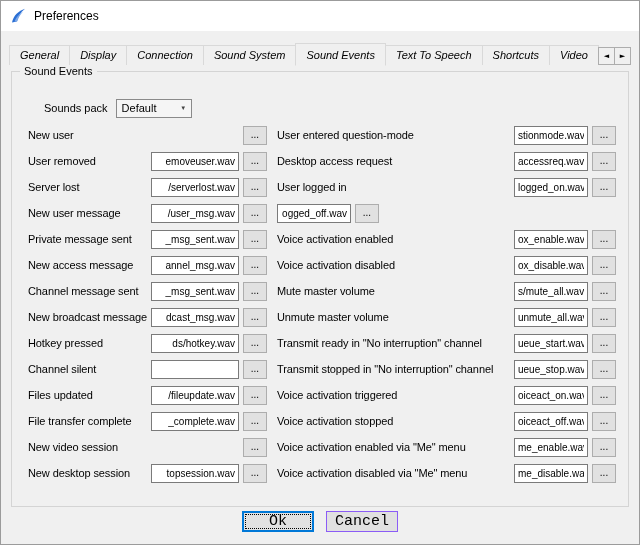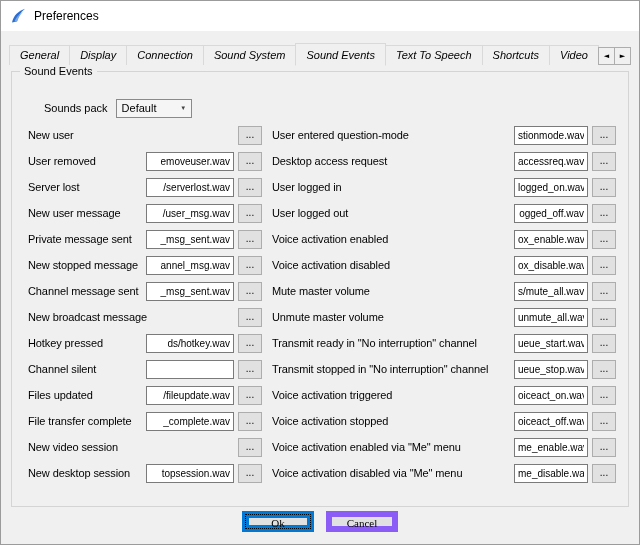--- a/index.html
+++ b/index.html
@@ -87,23 +87,23 @@
     flex:0 0 auto; width:24px; height:19px; font-size:10px; line-height:1;
     background:#e1e1e1; border:1px solid #adadad; cursor:default;
     font-family:"Liberation Sans","DejaVu Sans",sans-serif;
   }
   
   .footer {
     position:absolute; left:0; right:0; bottom:12px;
     display:flex; justify-content:center; gap:12px;
   }
   .btn {
-    min-width:72px; height:21px; font-size:11px;
-    background:#e1e1e1; border:6px solid #8b5cf6; cursor:default;
-    font-family:Liberation Serif, serif;
+    min-width:72px; height:21px; font-size:15px;
+    background:#e1e1e1; border:1px solid #8b5cf6; cursor:default;
+    font-family:Liberation Mono, monospace;
   }
   .btn.default {
     border-color:#0078d7; box-shadow: inset 0 0 0 1px #0078d7;
     outline:1px dotted #000; outline-offset:-4px;
   }
 </style>
 </head>
 <body>
 
 <div class="window">
@@ -164,31 +164,32 @@
             <span class="lbl">New user message</span>
             <input type="text" class="inp-left" value="/user_msg.wav" style="">
             <button class="browse">...</button>
           </div>
           <div class="row">
             <span class="lbl">Private message sent</span>
             <input type="text" class="inp-left" value="_msg_sent.wav" style="">
             <button class="browse">...</button>
           </div>
           <div class="row">
-            <span class="lbl">New stopped message</span>
+            <span class="lbl">New access message</span>
             <input type="text" class="inp-left" value="annel_msg.wav" style="">
             <button class="browse">...</button>
           </div>
           <div class="row">
             <span class="lbl">Channel message sent</span>
             <input type="text" class="inp-left" value="_msg_sent.wav" style="">
             <button class="browse">...</button>
           </div>
           <div class="row">
             <span class="lbl">New broadcast message</span>
+            <input type="text" class="inp-left" value="dcast_msg.wav" style="">
             <button class="browse">...</button>
           </div>
           <div class="row">
             <span class="lbl">Hotkey pressed</span>
             <input type="text" class="inp-left" value="ds/hotkey.wav" style="">
             <button class="browse">...</button>
           </div>
           <div class="row">
             <span class="lbl">Channel silent</span>
             <input type="text" class="inp-left" value="" style="">
@@ -224,21 +225,20 @@
             <span class="lbl">Desktop access request</span>
             <input type="text" class="inp-right" value="accessreq.wav" style="">
             <button class="browse">...</button>
           </div>
           <div class="row">
             <span class="lbl">User logged in</span>
             <input type="text" class="inp-right" value="logged_on.wav" style="">
             <button class="browse">...</button>
           </div>
           <div class="row">
-            <span class="lbl">User logged out</span>
             <input type="text" class="inp-right" value="ogged_off.wav" style="">
             <button class="browse">...</button>
           </div>
           <div class="row">
             <span class="lbl">Voice activation enabled</span>
             <input type="text" class="inp-right" value="ox_enable.wav" style="">
             <button class="browse">...</button>
           </div>
           <div class="row">
             <span class="lbl">Voice activation disabled</span>

